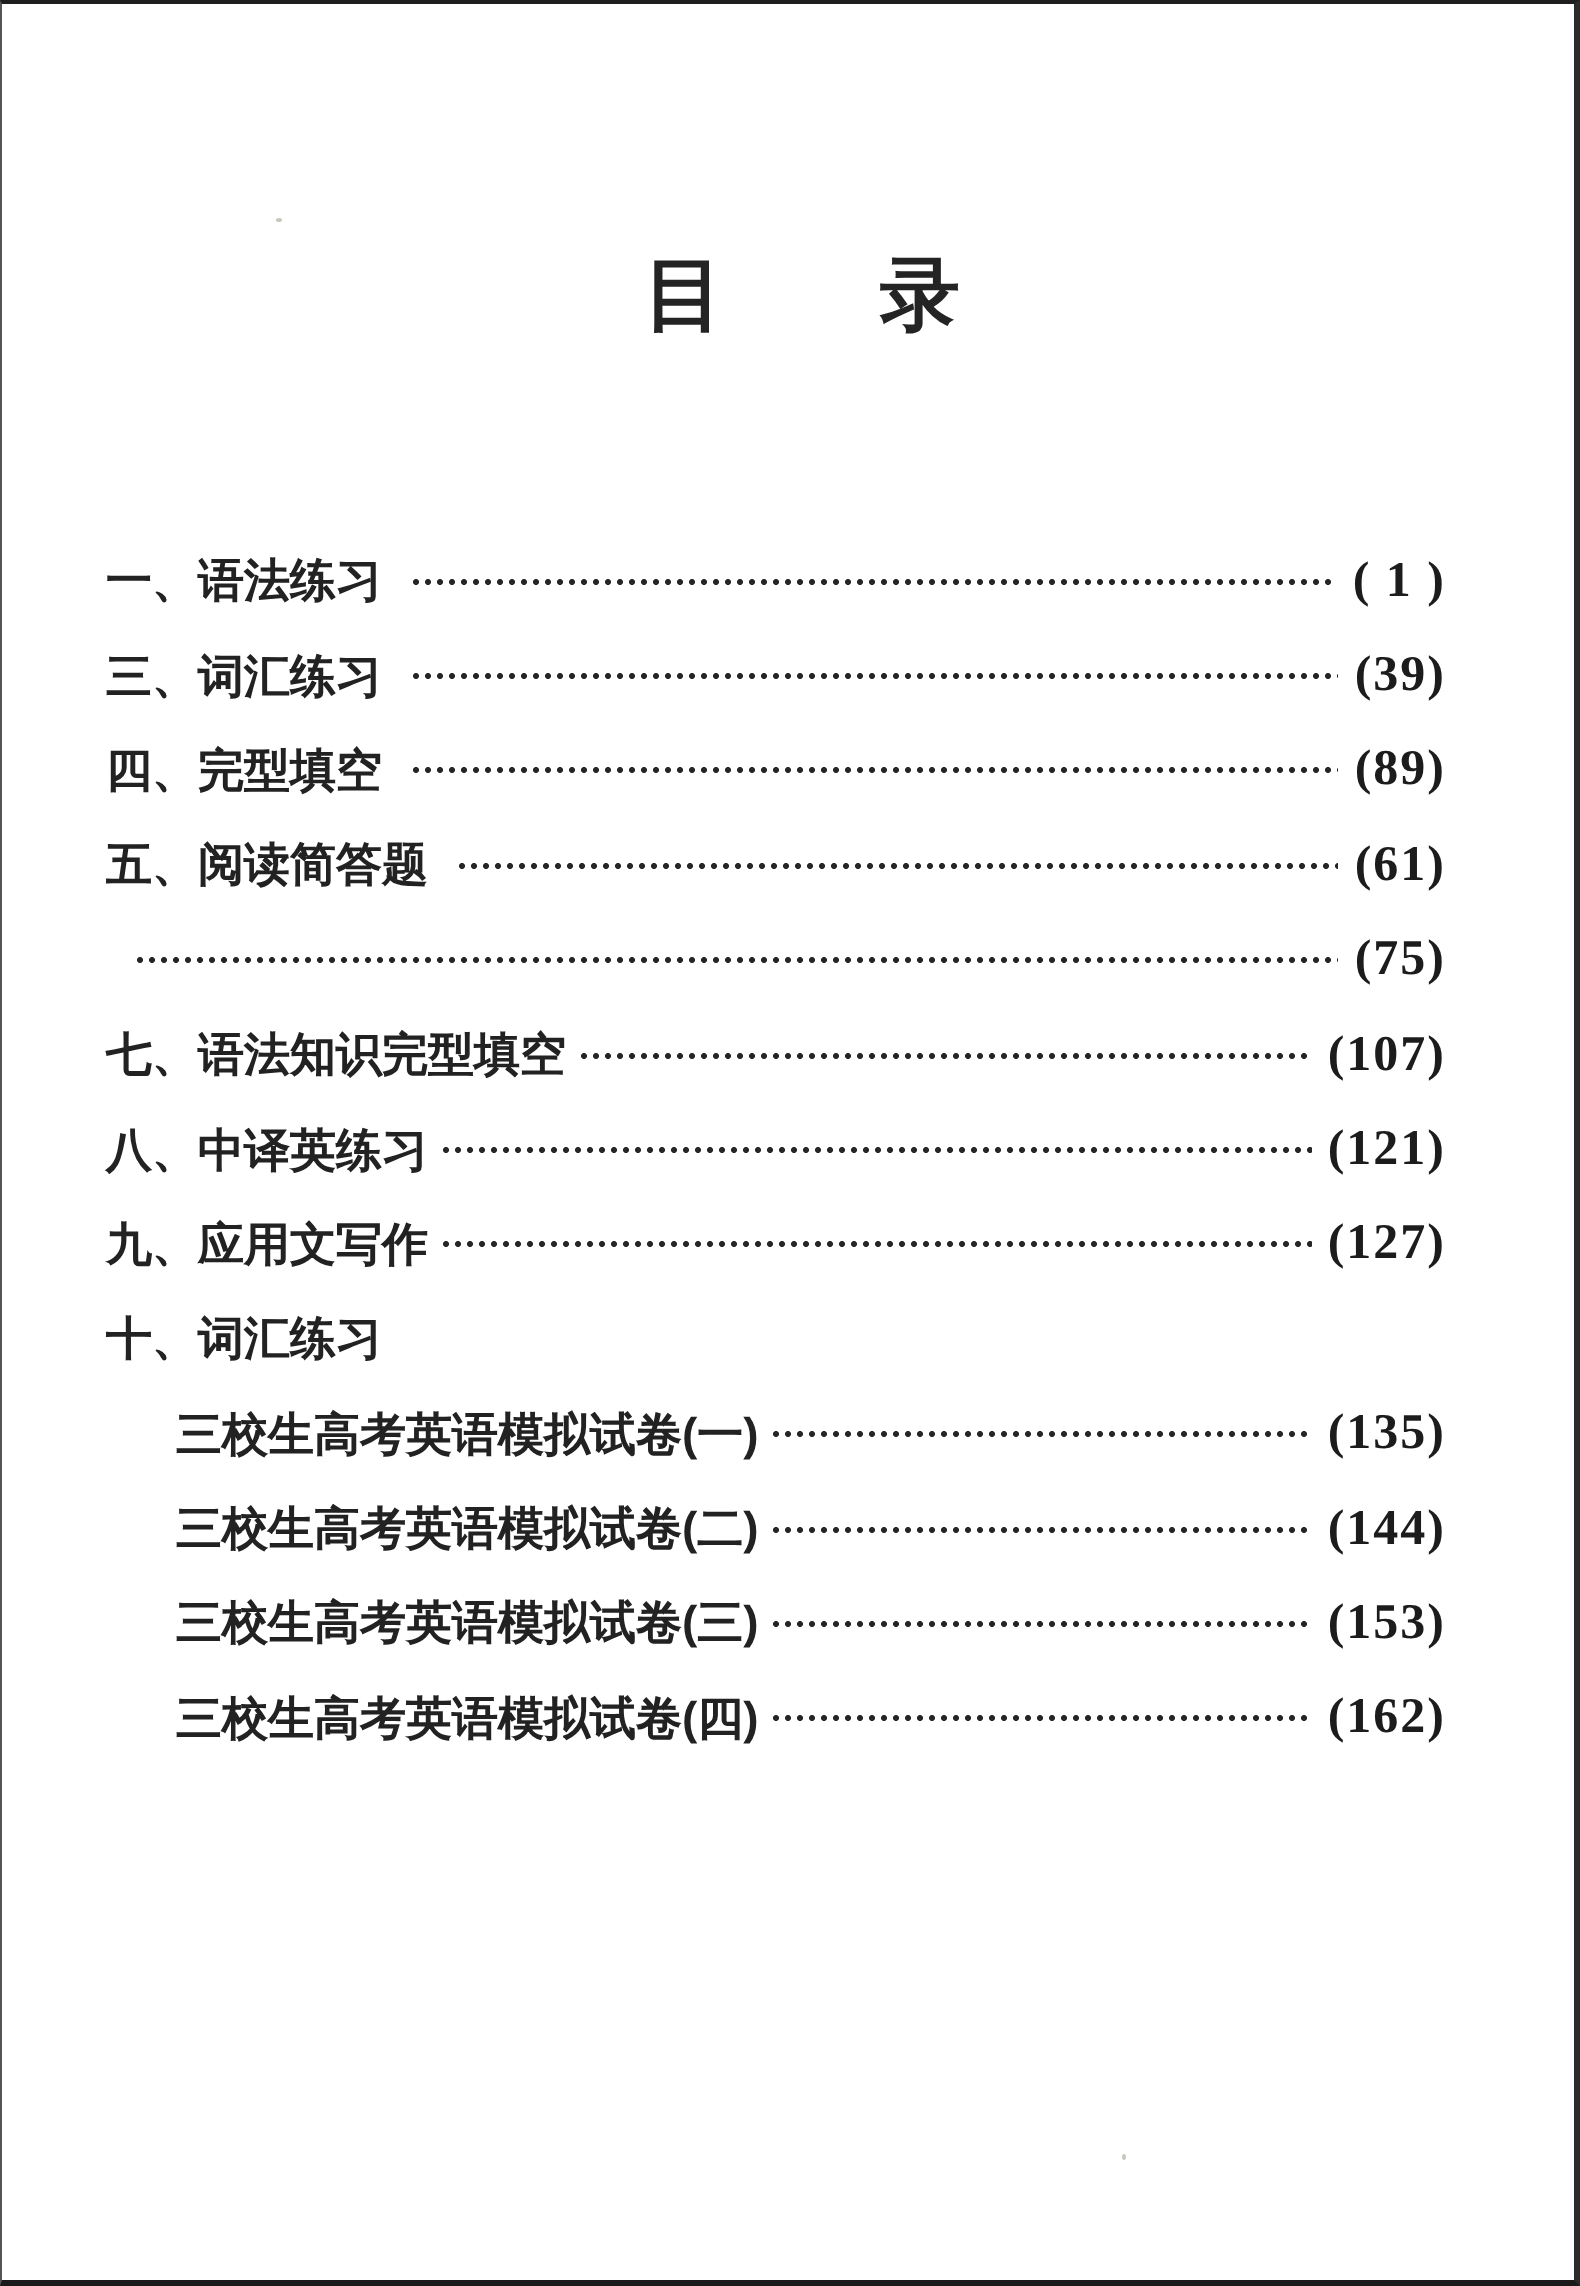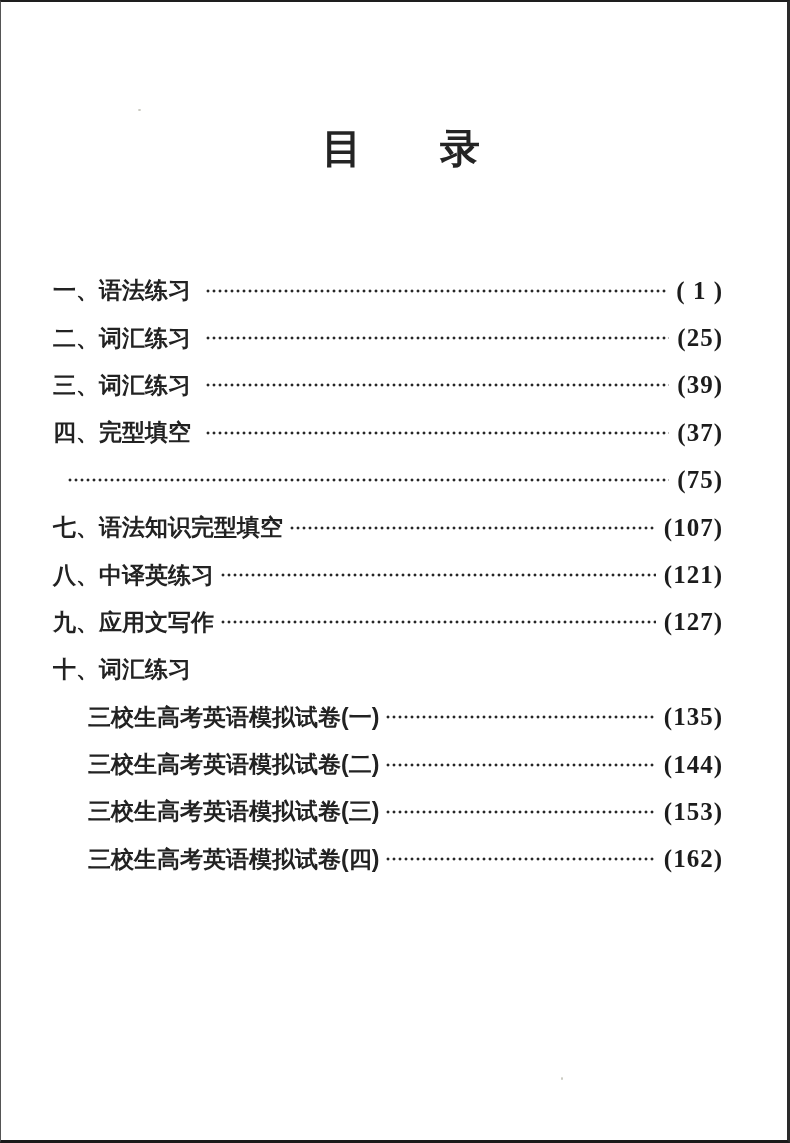--- a/index.html
+++ b/index.html
@@ -97,33 +97,33 @@
     <span>录</span>
   </div>
 
   <div class="toc" id="toc-list">
       <div class="toc-row">
         <span class="toc-label">一、语法练习</span>
         <span class="leader gapped"></span>
         <span class="toc-page">( 1 )</span>
       </div>
       <div class="toc-row">
-        <span class="toc-label">二、词汇练习</span>
-        <span class="leader gapped"></span>
-        <span class="toc-page">(25)</span>
-      </div>
-      <div class="toc-row">
         <span class="toc-label">三、词汇练习</span>
         <span class="leader gapped"></span>
         <span class="toc-page">(39)</span>
       </div>
       <div class="toc-row">
         <span class="toc-label">四、完型填空</span>
         <span class="leader gapped"></span>
-        <span class="toc-page">(37)</span>
+        <span class="toc-page">(89)</span>
+      </div>
+      <div class="toc-row">
+        <span class="toc-label">五、阅读简答题</span>
+        <span class="leader gapped"></span>
+        <span class="toc-page">(61)</span>
       </div>
       <div class="toc-row">
         <span class="leader gapped"></span>
         <span class="toc-page">(75)</span>
       </div>
       <div class="toc-row">
         <span class="toc-label">七、语法知识完型填空</span>
         <span class="leader"></span>
         <span class="toc-page">(107)</span>
       </div>

